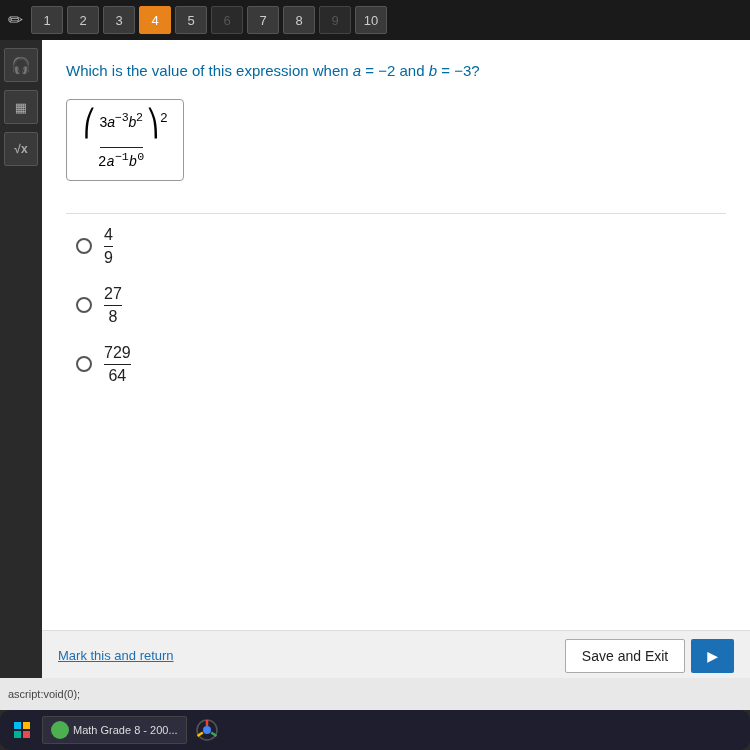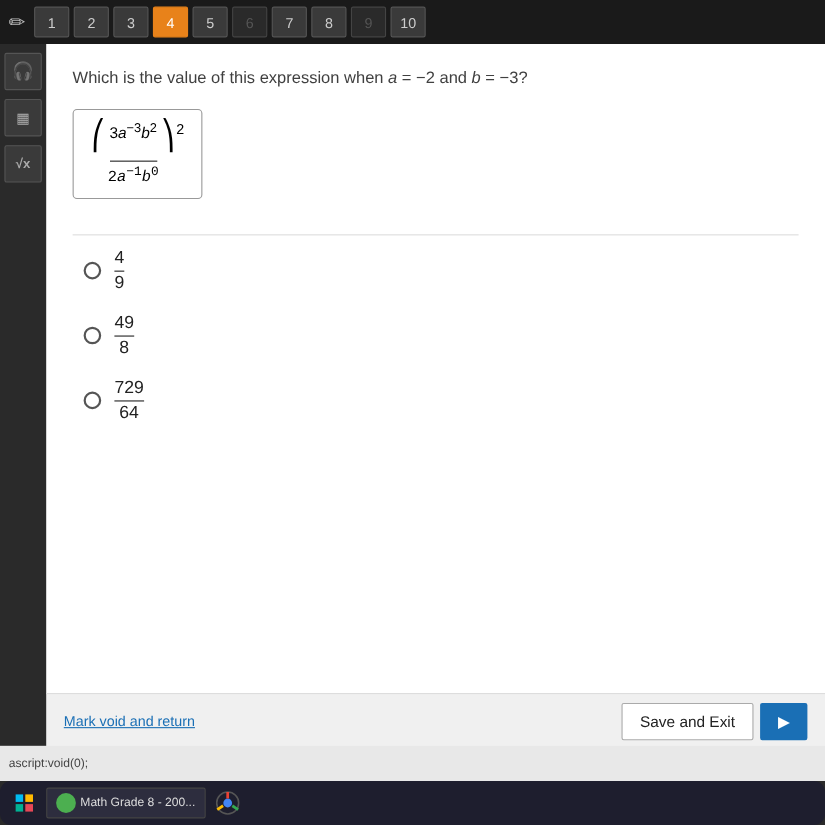--- a/index.html
+++ b/index.html
@@ -83,21 +83,21 @@
       left: 42px;
       top: 40px;
       right: 0;
       height: 590px;
       background: #ffffff;
       padding: 20px 24px;
     }
 
     .question-text {
       font-size: 15px;
-      color: #404040;
+      color: #0369a1;
       margin-bottom: 16px;
       line-height: 1.5;
     }
 
     .expression-box {
       display: inline-block;
       border: 1px solid #999;
       border-radius: 4px;
       padding: 10px 16px;
       margin-bottom: 20px;
@@ -323,41 +323,41 @@
           <span class="numerator">4</span>
           <span class="denominator">9</span>
         </span>
       </div>
     </div>
 
     <div class="answer-option">
       <div class="radio-circle"></div>
       <div class="answer-label">
         <span class="fraction">
-          <span class="numerator">49</span>
+          <span class="numerator">27</span>
           <span class="denominator">8</span>
         </span>
       </div>
     </div>
 
 
     <div class="answer-option">
       <div class="radio-circle"></div>
       <div class="answer-label">
         <span class="fraction">
           <span class="numerator">729</span>
           <span class="denominator">64</span>
         </span>
       </div>
     </div>
   </div>
 </div>
 
 <div class="bottom-bar">
-  <a class="mark-return-link" href="#">Mark void and return</a>
+  <a class="mark-return-link" href="#">Mark this and return</a>
   <div class="bottom-buttons">
     <button class="save-exit-btn">Save and Exit</button>
     <button class="next-btn">▶</button>
   </div>
 </div>
 
 <div class="status-bar">
   <span>ascript:void(0);</span>
 </div>
 

